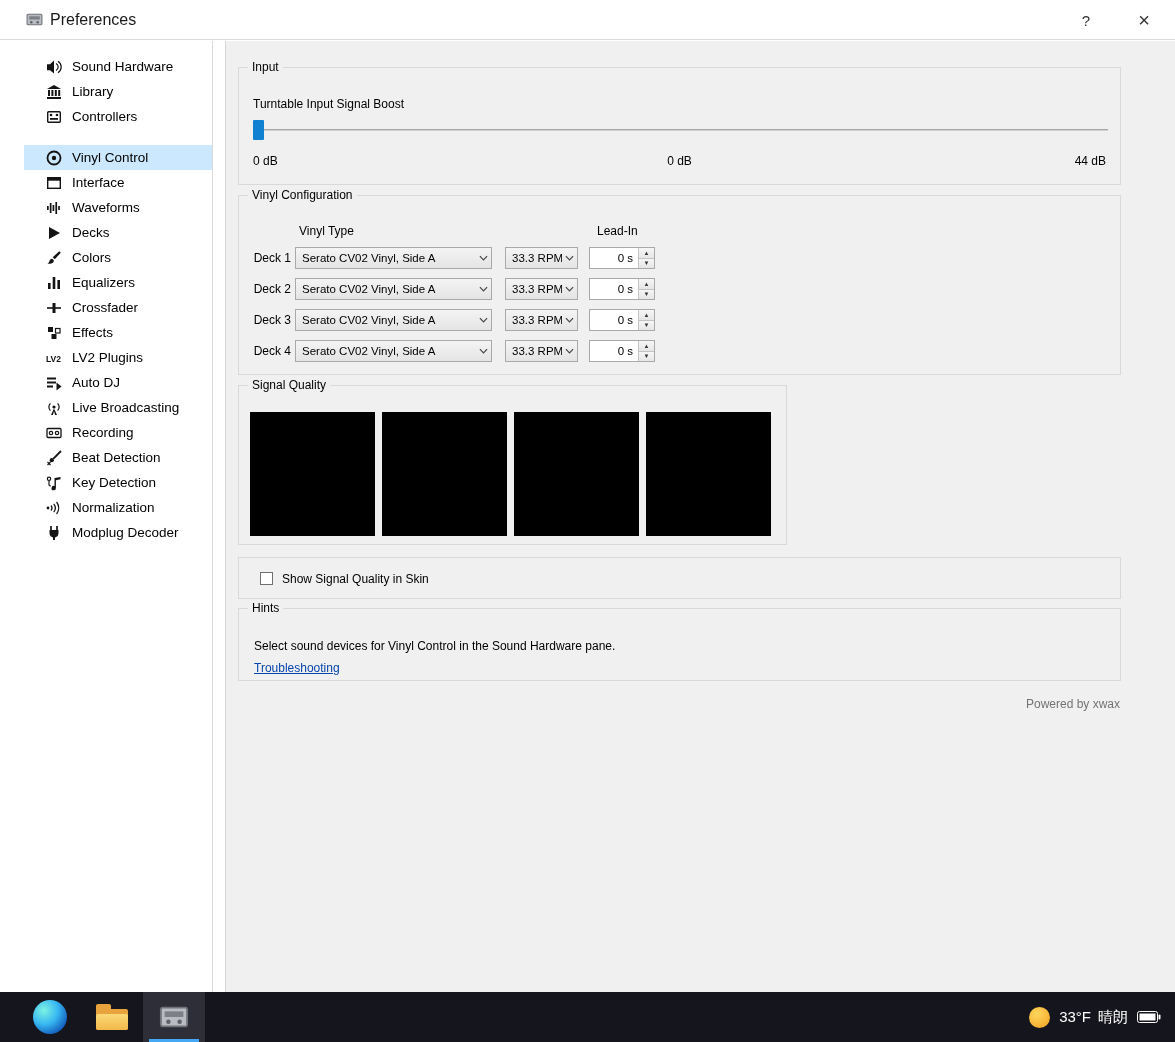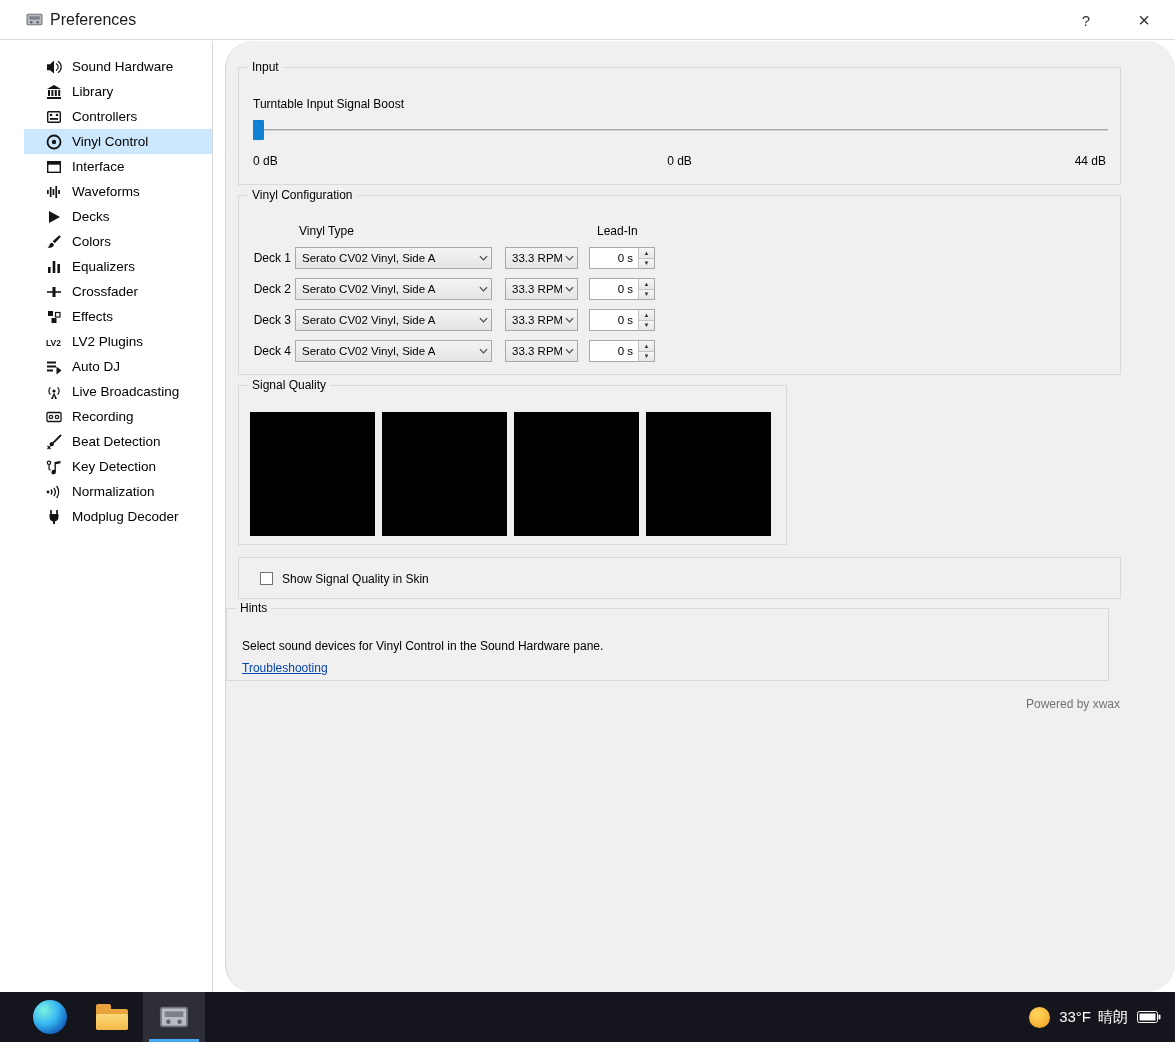--- a/index.html
+++ b/index.html
@@ -28,41 +28,41 @@
 
   
   .sidebar {
     position:absolute; left:0; top:41px; width:213px; bottom:50px;
     background:#ffffff; border-right:1px solid #d9d9d9; padding-top:13px;
   }
   .side-item {
     height:25px; margin-left:24px; display:flex; align-items:center;
     padding-left:22px; font-size:13.5px; cursor:default; white-space:nowrap;
   }
-  .side-item.selected { background:#cce8ff; }
+  .side-item.selected { background:#cce8ff;margin-top:16px; }
   .side-icon { width:16px; height:16px; flex:0 0 16px; margin-right:10px; }
   .side-icon svg { width:16px; height:16px; fill:#141414; }
 
   
   .main {
     position:absolute; left:225px; top:41px; right:0; bottom:50px;
-    background:#f0f0f0; border-left:1px solid #d6d6d6;border-radius:28px;
+    background:#f0f0f0; border-left:1px solid #d6d6d6;
   }
   .groupbox {
     position:absolute; border:1px solid #d9d9d9; background:#f0f0f0;
   }
   .gb-title {
     position:absolute; top:-8px; left:9px; background:#f0f0f0;
     padding:0 4px; font-size:12px; color:#000;
   }
   #gb-input   { left:12px; top:26px;  width:883px; height:118px; }
   #gb-vinyl   { left:12px; top:154px; width:883px; height:180px; }
   #gb-signal  { left:12px; top:344px; width:549px; height:160px; }
   #gb-skin    { left:12px; top:516px; width:883px; height:42px; }
-  #gb-hints   { left:0; top:567px; width:883px; height:73px; }
+  #gb-hints   { left:12px; top:567px; width:883px; height:73px; }
 
   
   .boost-label { position:absolute; left:14px; top:29px; font-size:12px; }
   .slider { position:absolute; left:14px; top:52px; width:855px; height:20px; }
   .slider-track {
     position:absolute; left:0; right:0; top:9px; height:2px;
     background:#cfcfcf; border-top:1px solid #a8a8a8;
   }
   .slider-handle {
     position:absolute; left:0; top:0; width:11px; height:20px;

